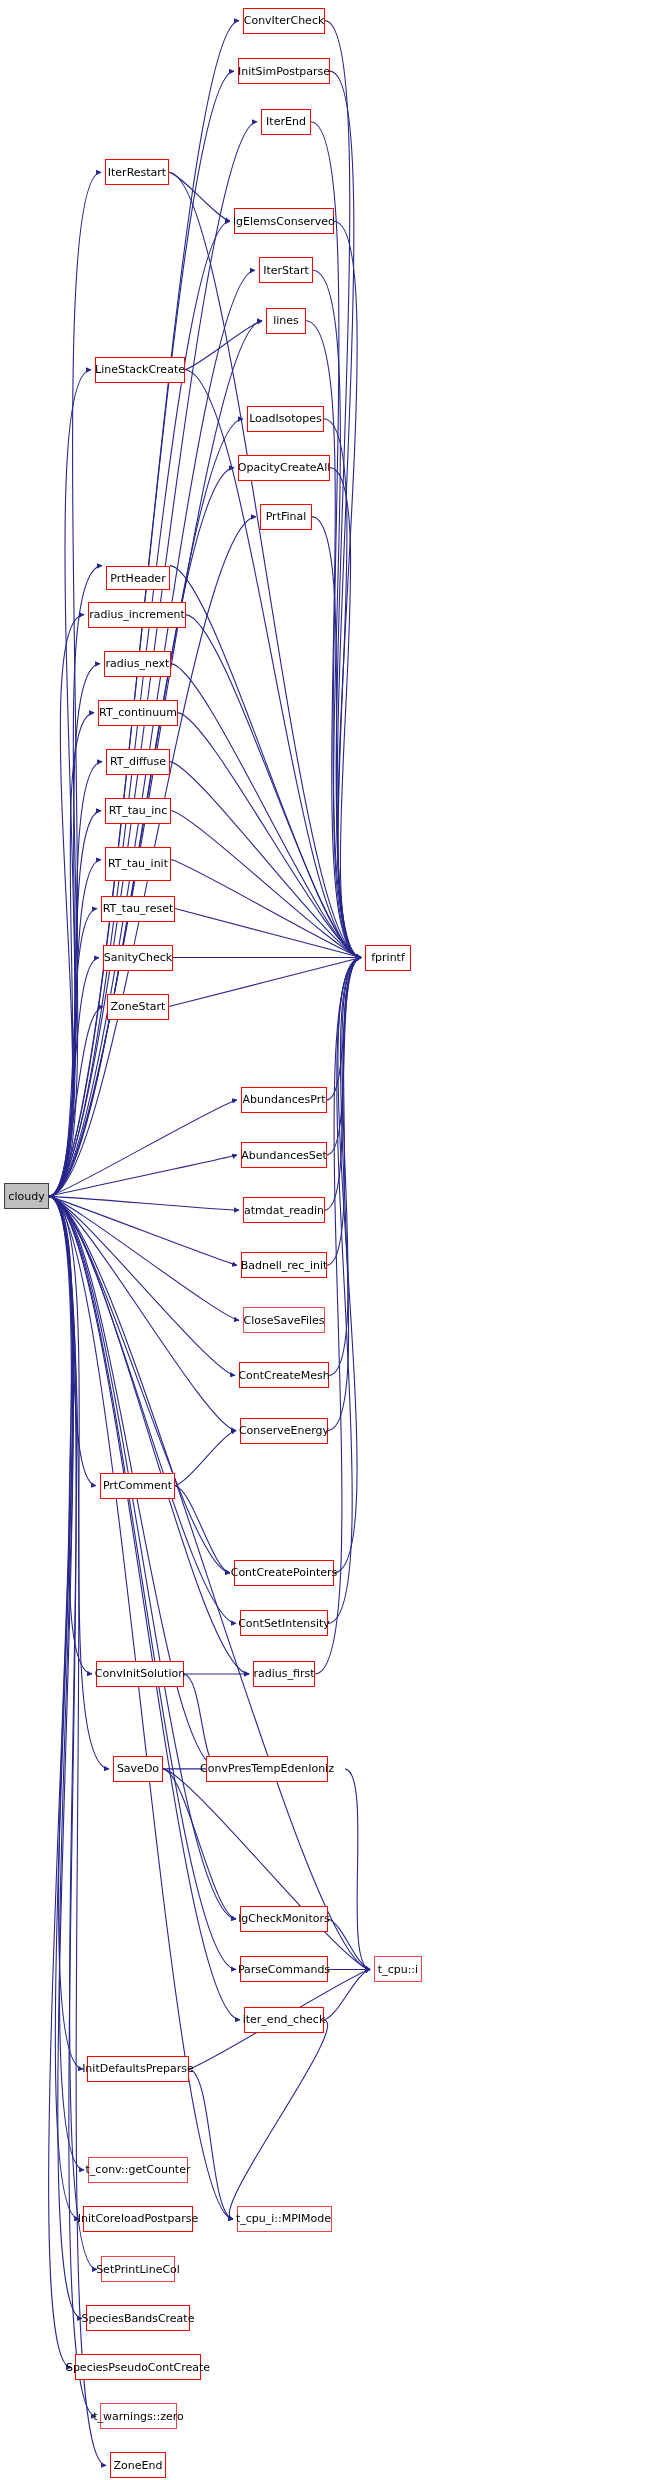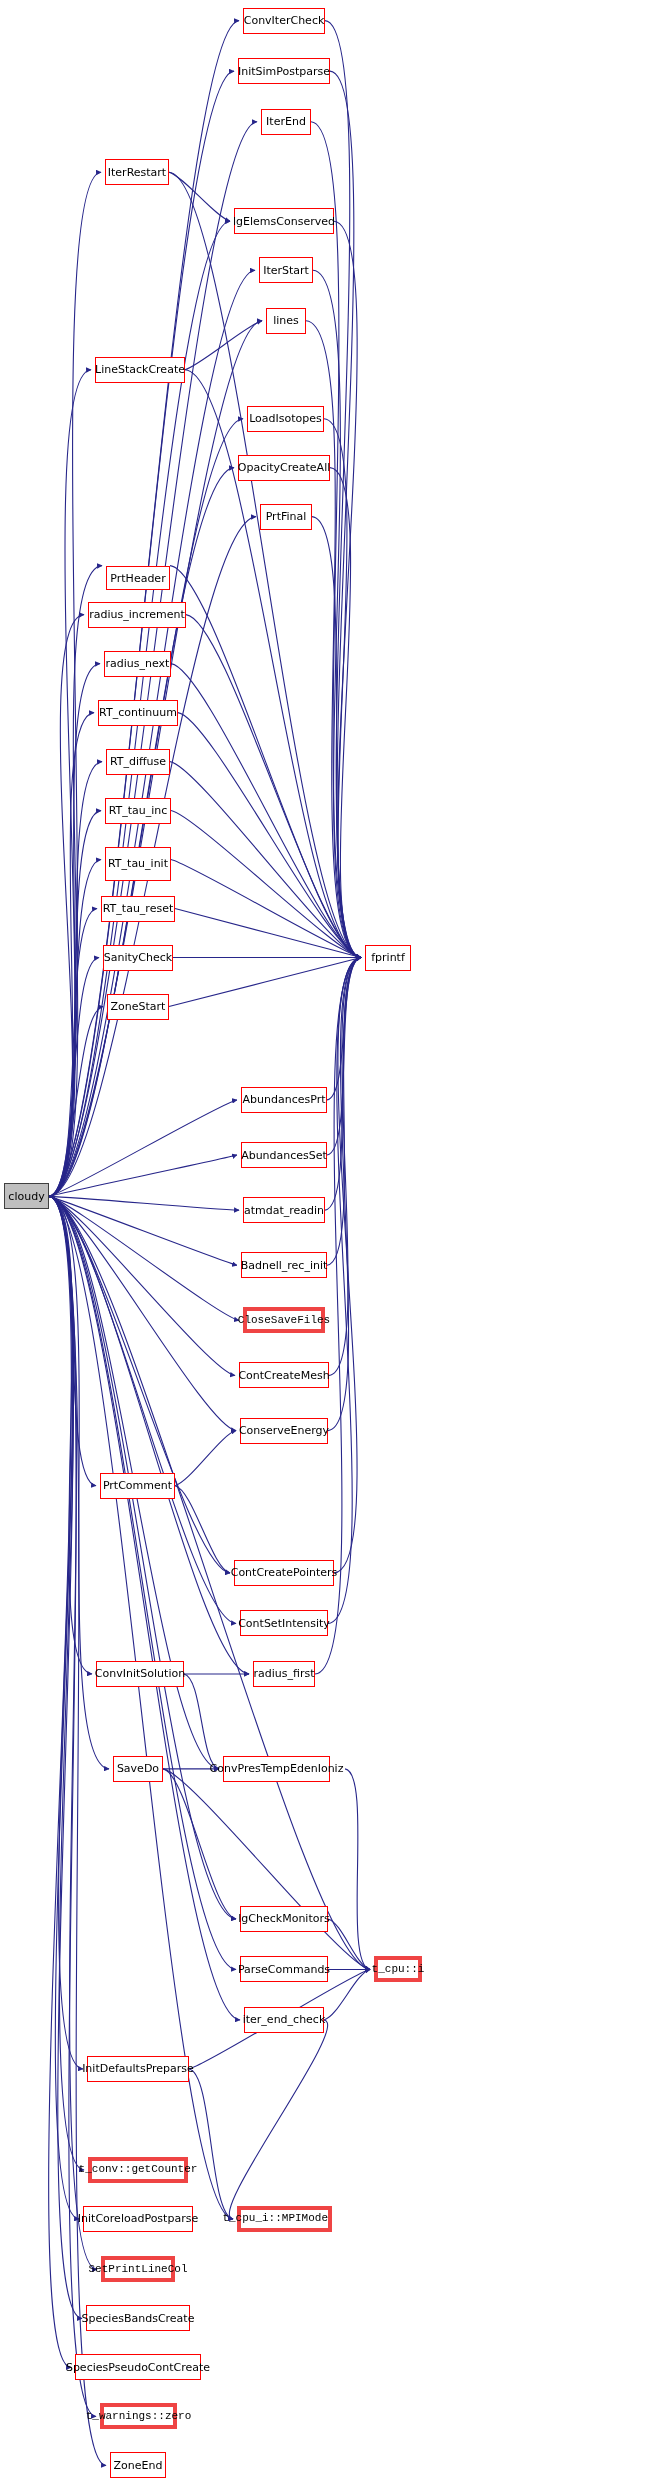--- a/index.html
+++ b/index.html
@@ -2,21 +2,21 @@
 <html><head>
 <meta charset="utf-8">
 <style>
   html,body{margin:0;padding:0;background:#ffffff;}
   body{font-family:"DejaVu Sans","Liberation Sans",sans-serif;}
   #graph-root{position:relative;width:664px;height:2480px;background:#fff;overflow:hidden;}
   svg#edges{position:absolute;left:0;top:0;width:664px;height:2480px;}
   .node{position:absolute;box-sizing:border-box;display:flex;align-items:center;justify-content:center;
         background:#ffffff;border:1px solid #ff0000;color:#000000;font-size:11px;line-height:1;
         white-space:nowrap;letter-spacing:0px;}
-  .node.plain{border:4px solid #ef4444;font-family:Liberation Mono, monospace;}
+  .node.plain{border:1px solid #ef4444;}
   .node.root{border:1px solid #404040;background:#bfbfbf;}
   .node span{pointer-events:none;}
 </style>
 </head>
 <body>
 
 <div id="graph-root">
   <svg id="edges" viewBox="0 0 664 2480" preserveAspectRatio="none" aria-hidden="true">
     <defs>
       <marker id="arrow" viewBox="0 0 10 10" refX="9" refY="5" markerWidth="5" markerHeight="5" orient="auto-start-reverse">
@@ -222,21 +222,21 @@
       </div>
       <div class="node" style="left: 96px; top: 1660.99px; width: 88px; height: 26px;">
         <span>ConvInitSolution</span>
       </div>
       <div class="node" style="left: 253px; top: 1660.99px; width: 62px; height: 26px;">
         <span>radius_first</span>
       </div>
       <div class="node" style="left: 113px; top: 1755.9px; width: 50px; height: 26px;">
         <span>SaveDo</span>
       </div>
-      <div class="node" style="left: 223px; top: 1755.9px; width: 107px; height: 26px;">
+      <div class="node" style="left: 206px; top: 1755.9px; width: 122px; height: 26px;">
         <span>ConvPresTempEdenIoniz</span>
       </div>
       <div class="node" style="left: 240px; top: 1905.93px; width: 88px; height: 26px;">
         <span>lgCheckMonitors</span>
       </div>
       <div class="node" style="left: 240px; top: 1956.44px; width: 88px; height: 26px;">
         <span>ParseCommands</span>
       </div>
       <div class="node plain" style="left: 374px; top: 1956.44px; width: 48px; height: 26px;">
         <span>t_cpu::i</span>

